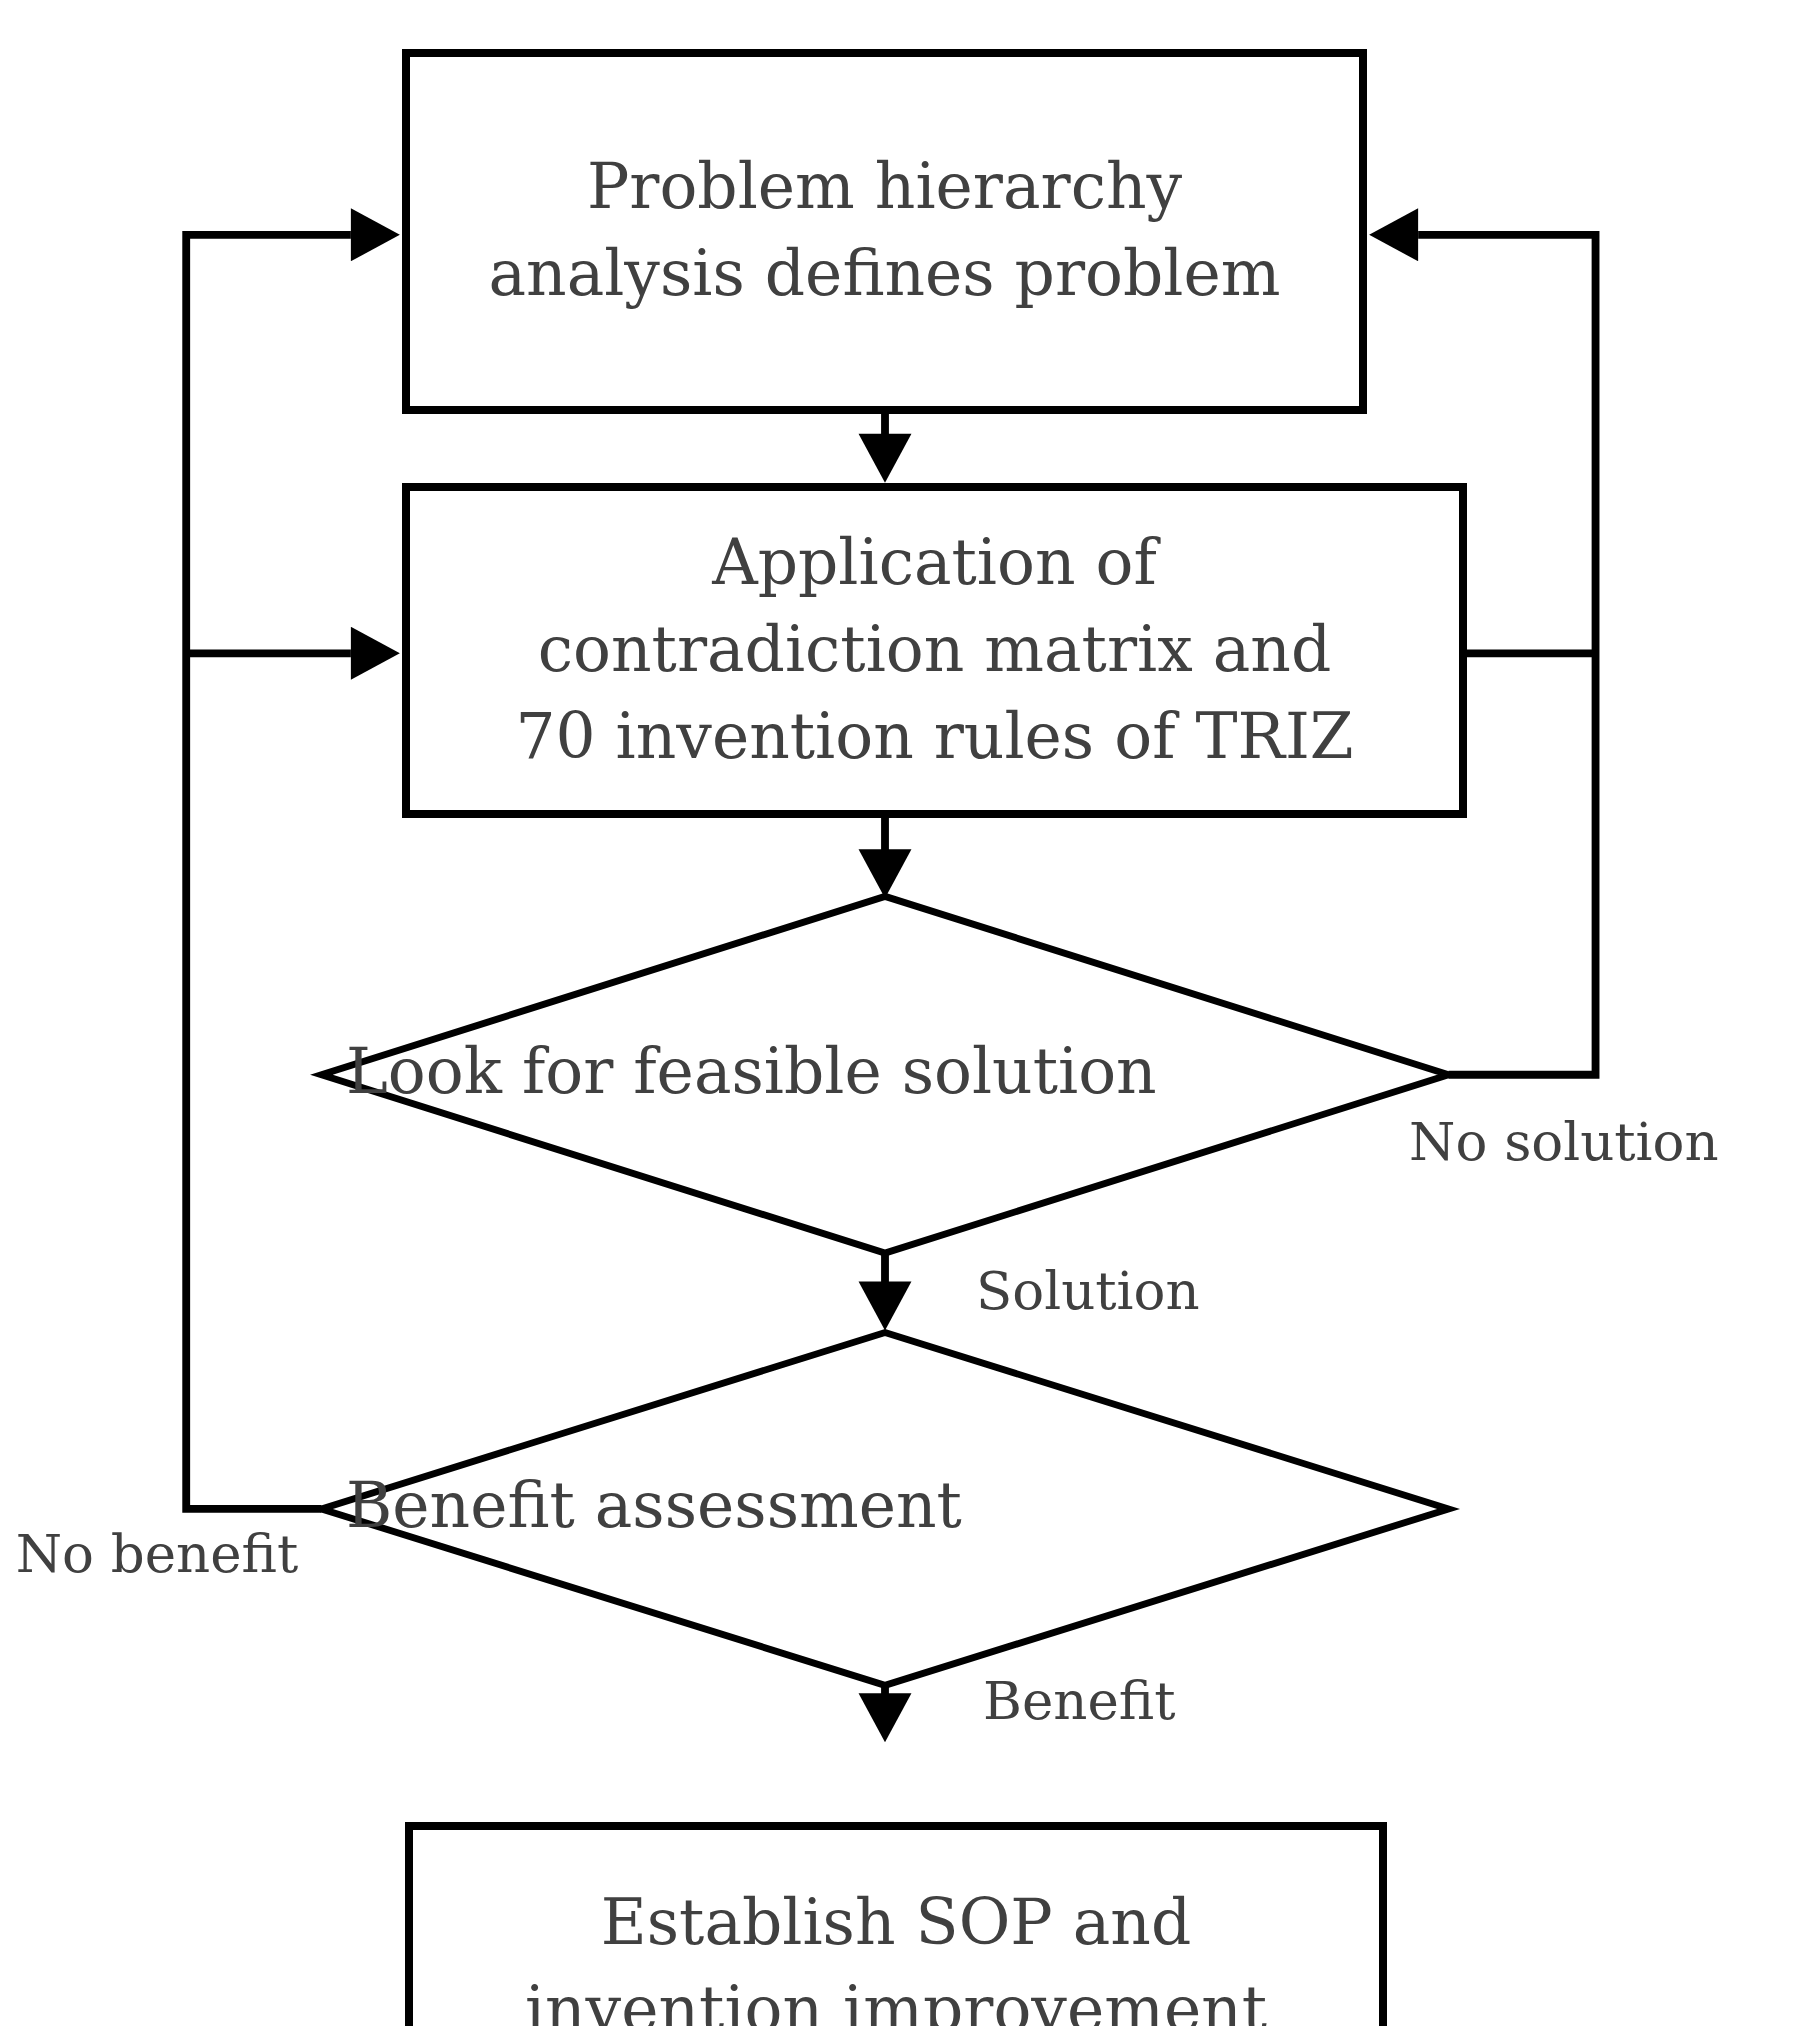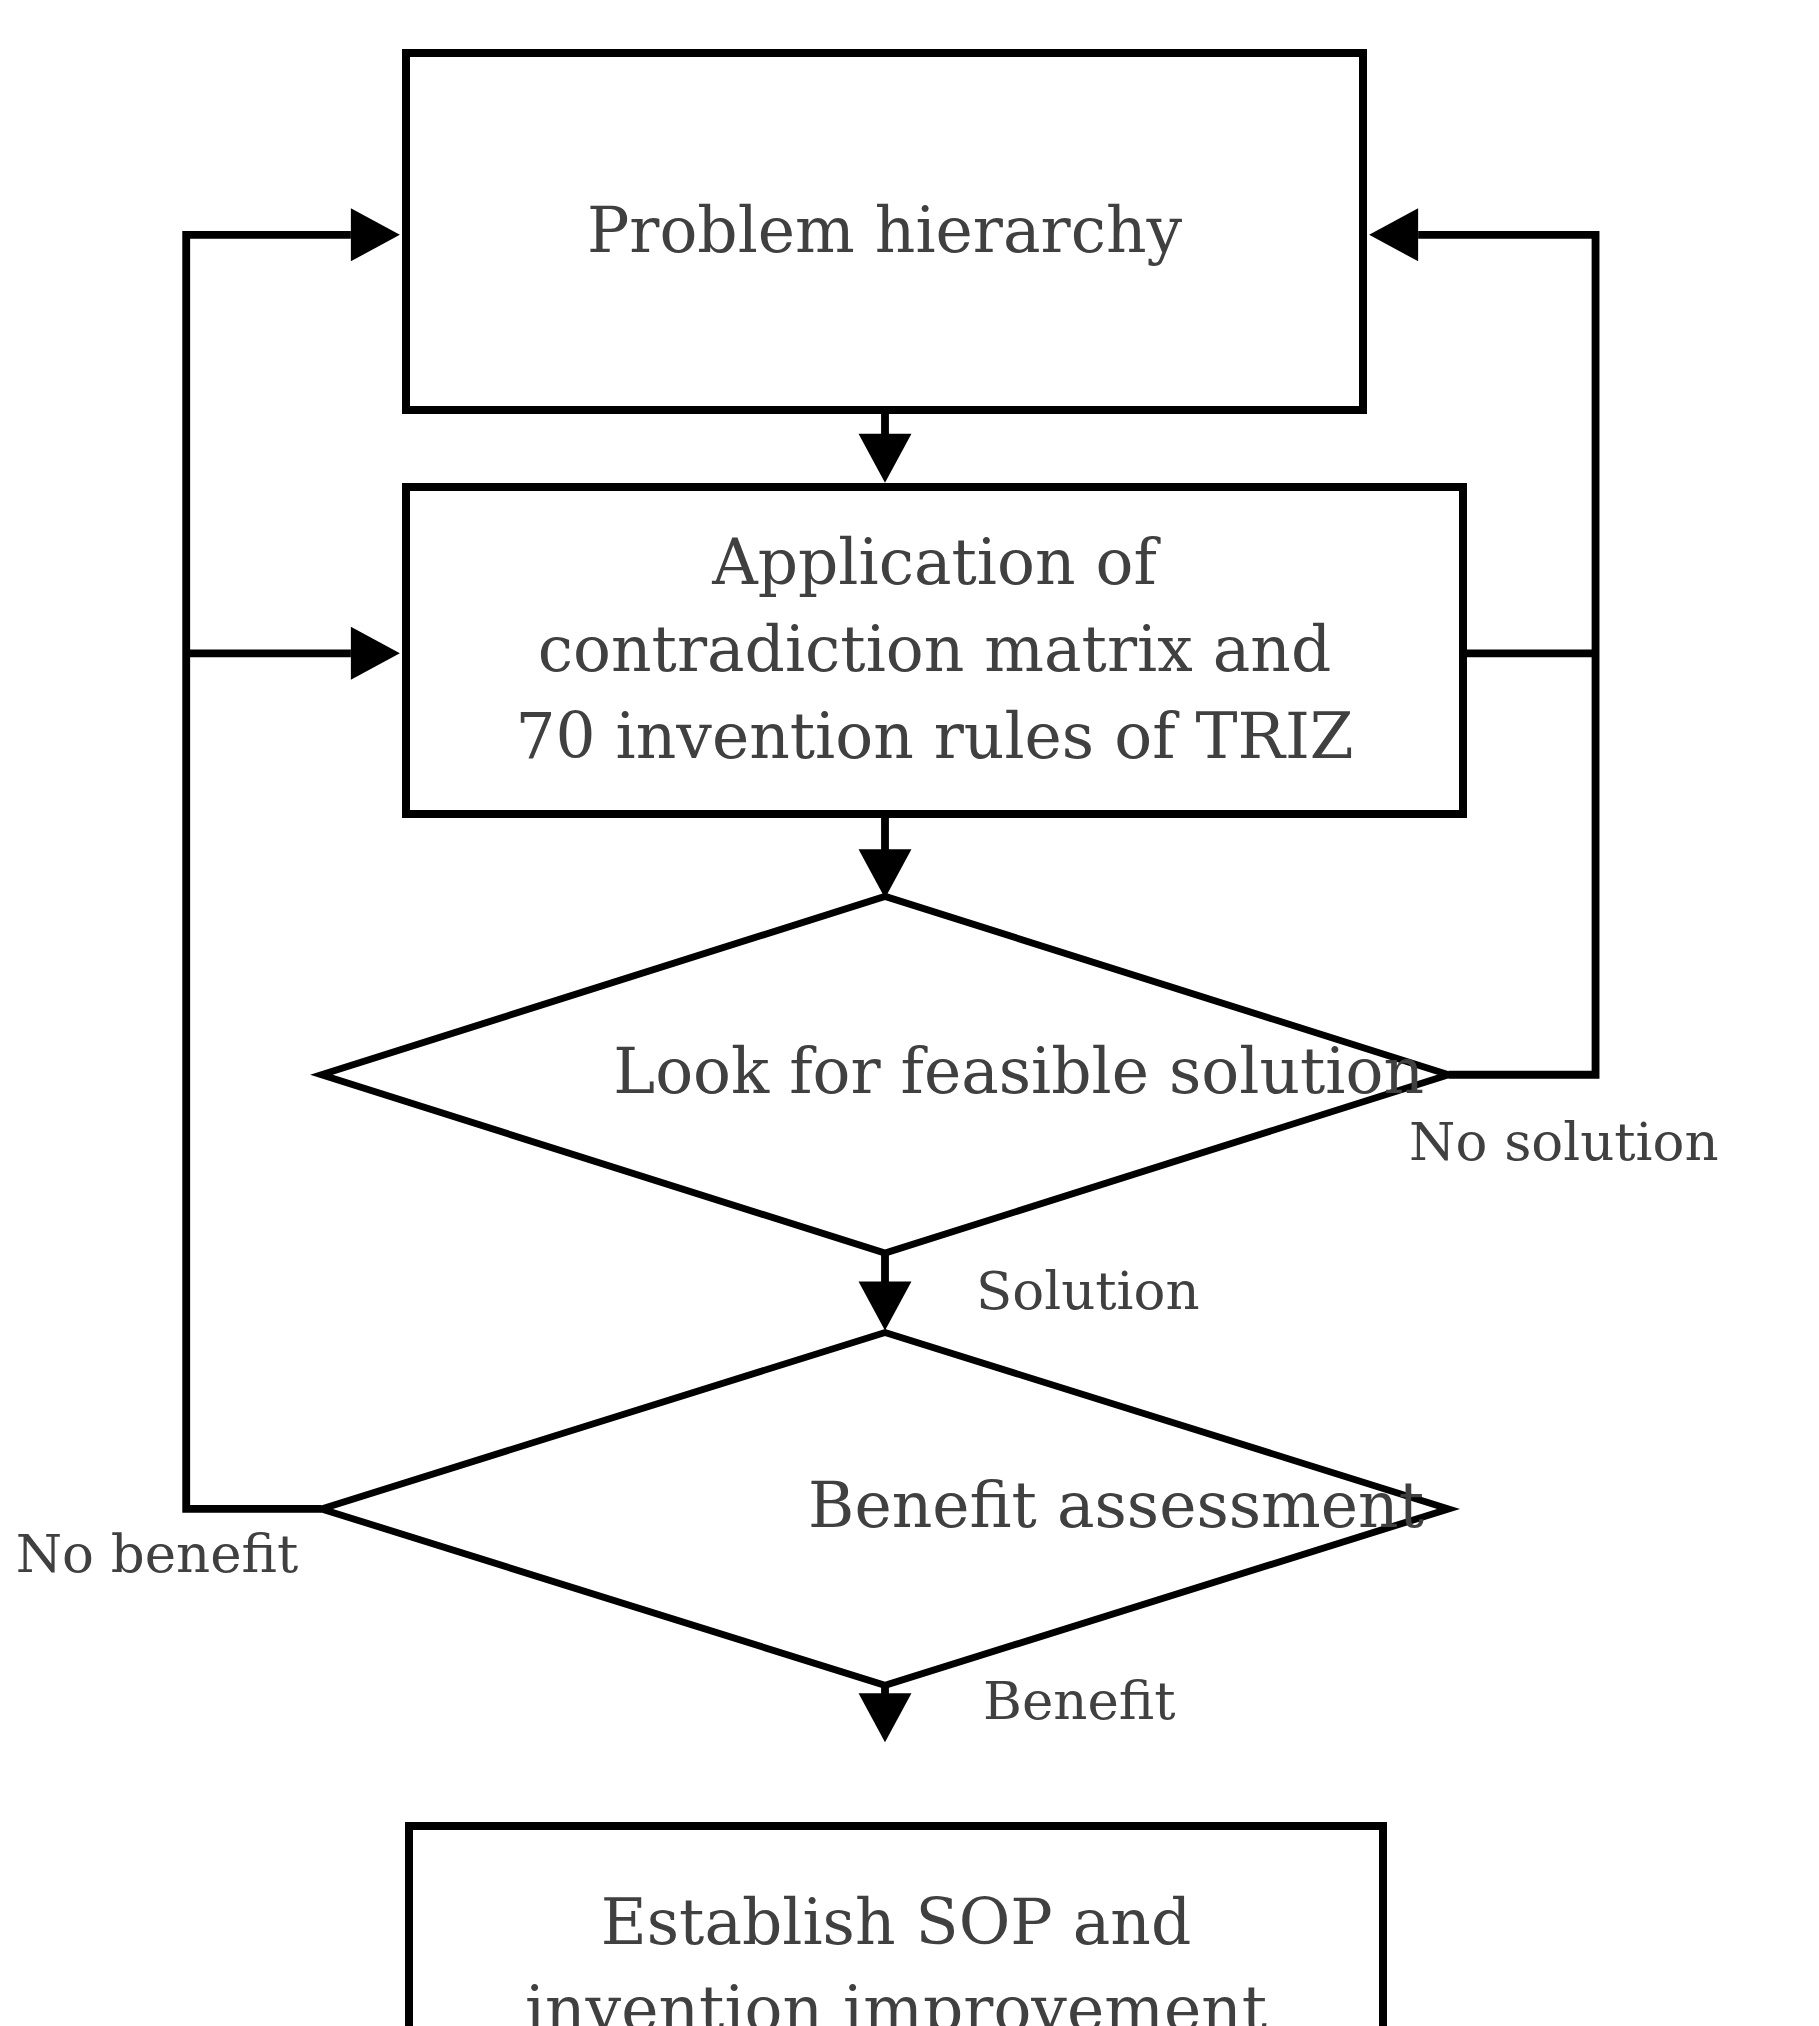--- a/index.html
+++ b/index.html
@@ -39,21 +39,21 @@
   }
   .node-box span { display: block; white-space: nowrap; }
   #process-box-1 { left: 402px; top: 24.5px;  width: 965px;  height: 365px; }
   #process-box-2 { left: 402px; top: 459px; width: 1065px;  height: 335px; }
   #process-box-3 { left: 405px; top: 1798px; width: 982px; height: 289px; }
 
   .diamond-label {
     position: absolute;
     left: 346px;
     width: 1078px;
-    text-align: right;
+    text-align: left;
     font-size: 63px;
     line-height: 1.2;
     white-space: nowrap;
   }
   #decision-label-1 { top: 1010px; }
   #decision-label-2 { top: 1444px; }
 
   .edge-label {
     position: absolute;
     font-size: 53px;
@@ -107,20 +107,21 @@
 
     <path class="stroke-line" d="M903 1695 V1707"></path>
     <polygon class="arrow-head" points="903,1753 876,1703 930,1703"></polygon>
 
     <polygon class="diamond-shape" points="903,890 1478,1072 903,1254 328,1072"></polygon>
     <polygon class="diamond-shape" points="903,1335 1478,1515 903,1695 328,1515"></polygon>
   </svg>
 
   <div class="node-box" id="process-box-1">
     <span>Problem hierarchy</span>
+    <span>analysis defines problem</span>
   </div>
 
   <div class="node-box" id="process-box-2">
     <span>Application of</span>
     <span>contradiction matrix and</span>
     <span>70 invention rules of TRIZ</span>
   </div>
 
   <div class="node-box" id="process-box-3">
     <span>Establish SOP and</span>

